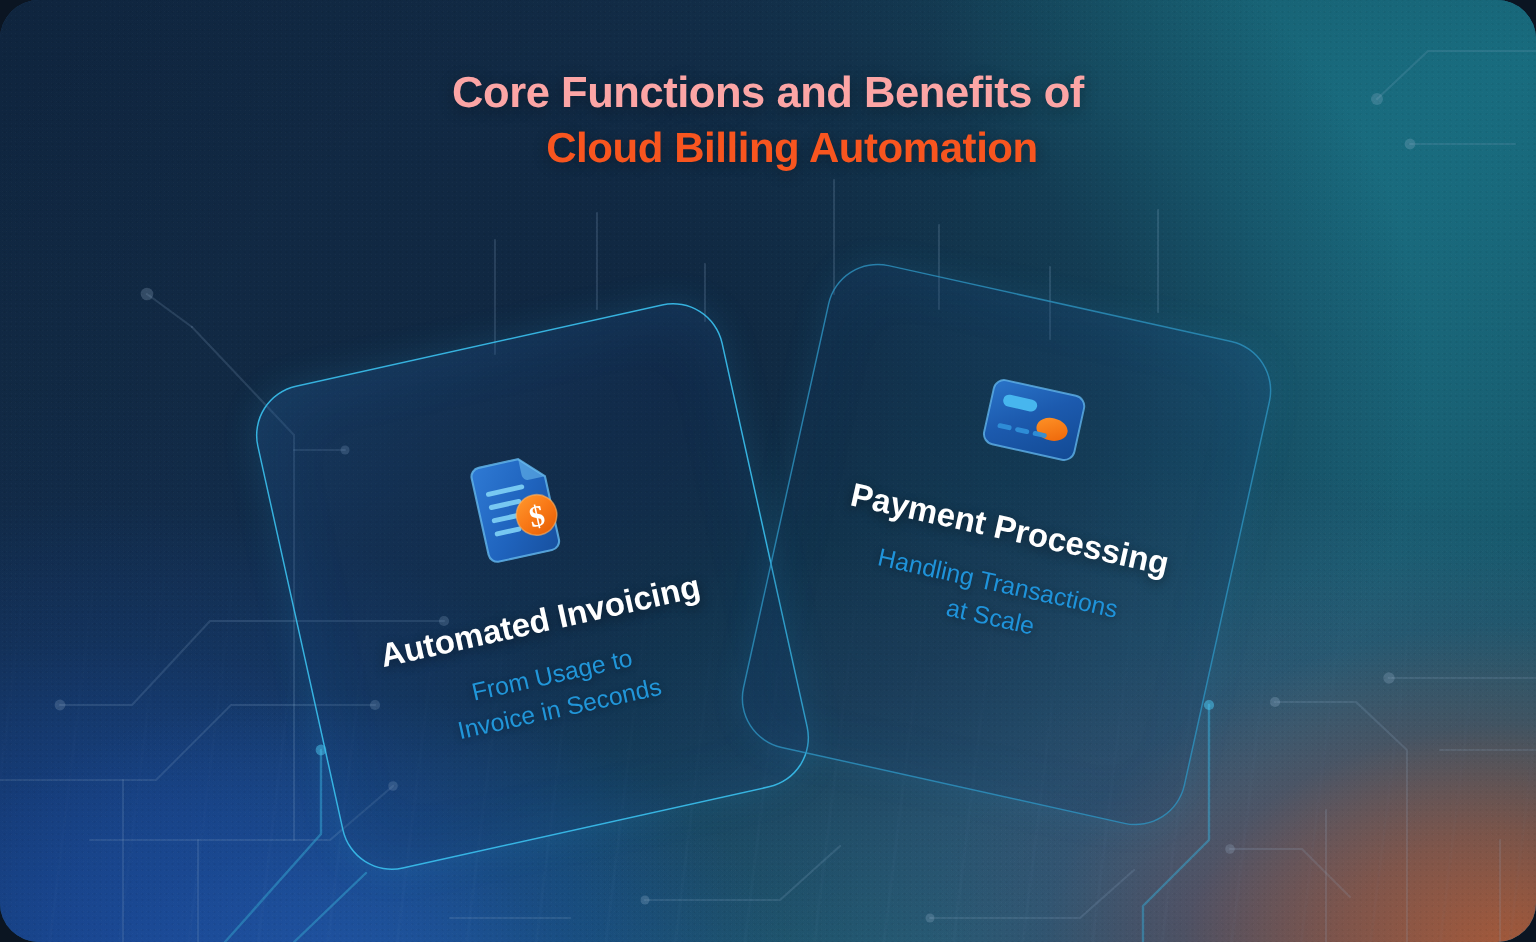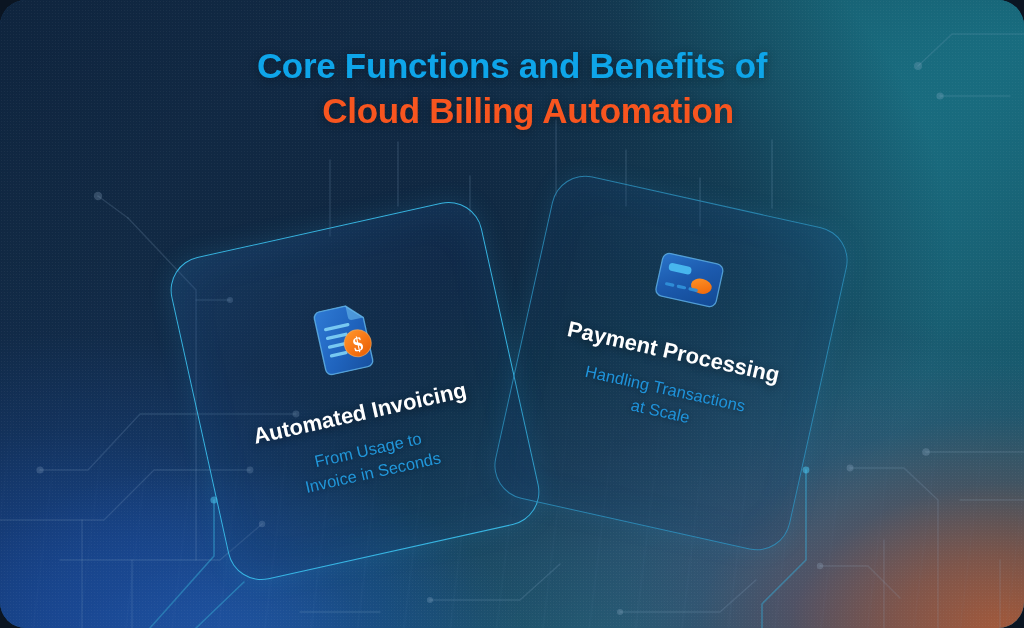--- a/index.html
+++ b/index.html
@@ -137,26 +137,26 @@
     background-position:0 0, 1px 2px;
     pointer-events:none;
   }
 
   
   .title-wrap {
     position:absolute; top:44px; left:0; width:1024px;
     text-align:center; z-index:6;
   }
   .title-line1 {
-    font-size:35px; font-weight:bold; color:#0ea5e9;
+    font-size:29px; font-weight:bold; color:#fca5a5;
     letter-spacing:-0.3px; line-height:1.28;
     text-shadow:0 2px 10px rgba(0,0,0,.35);
   }
   .title-line2 {
-    font-size:35px; font-weight:bold; color:#f8551f;
+    font-size:28px; font-weight:bold; color:#f8551f;
     letter-spacing:-0.3px; line-height:1.28;
     text-shadow:0 2px 10px rgba(0,0,0,.30);
     margin-left:32px;
   }
 
   
   .cards-layer { position:absolute; inset:0; z-index:5; }
 
   .card {
     position:absolute;

